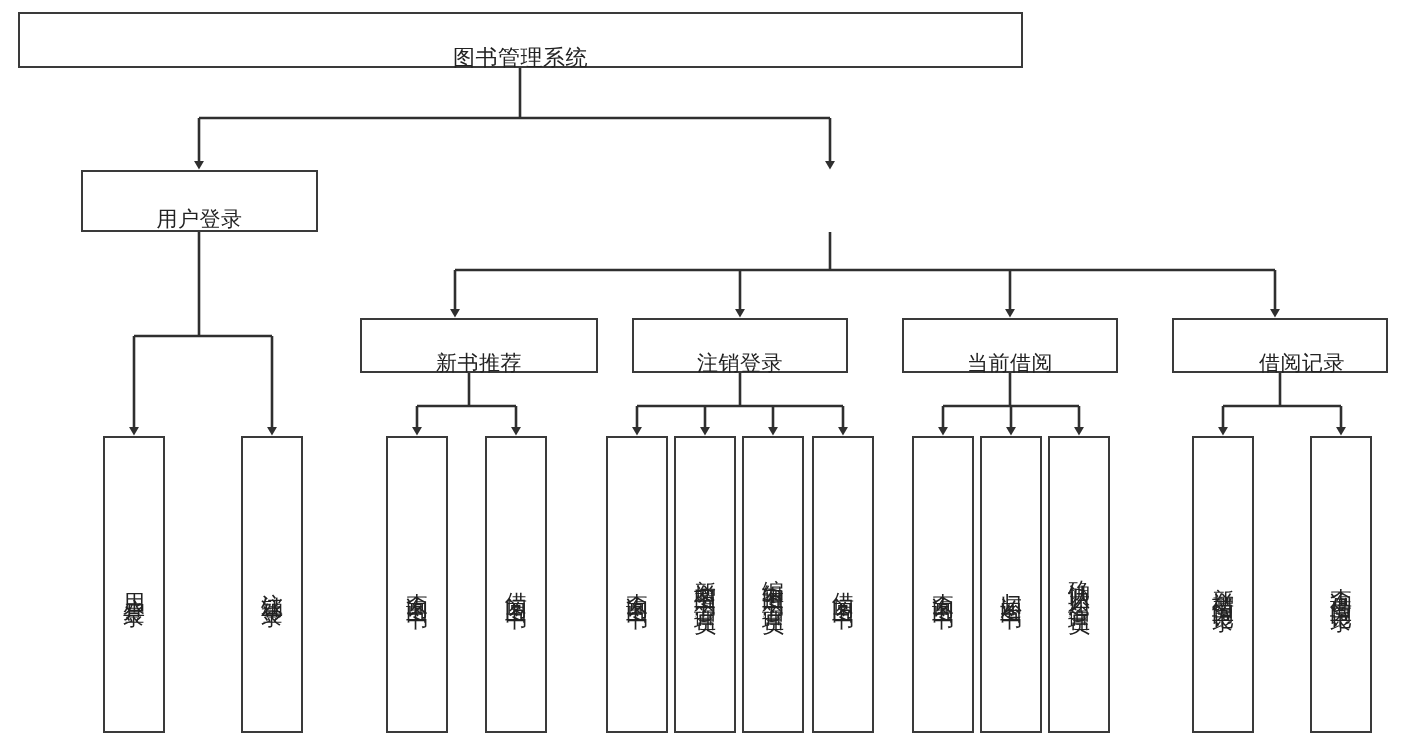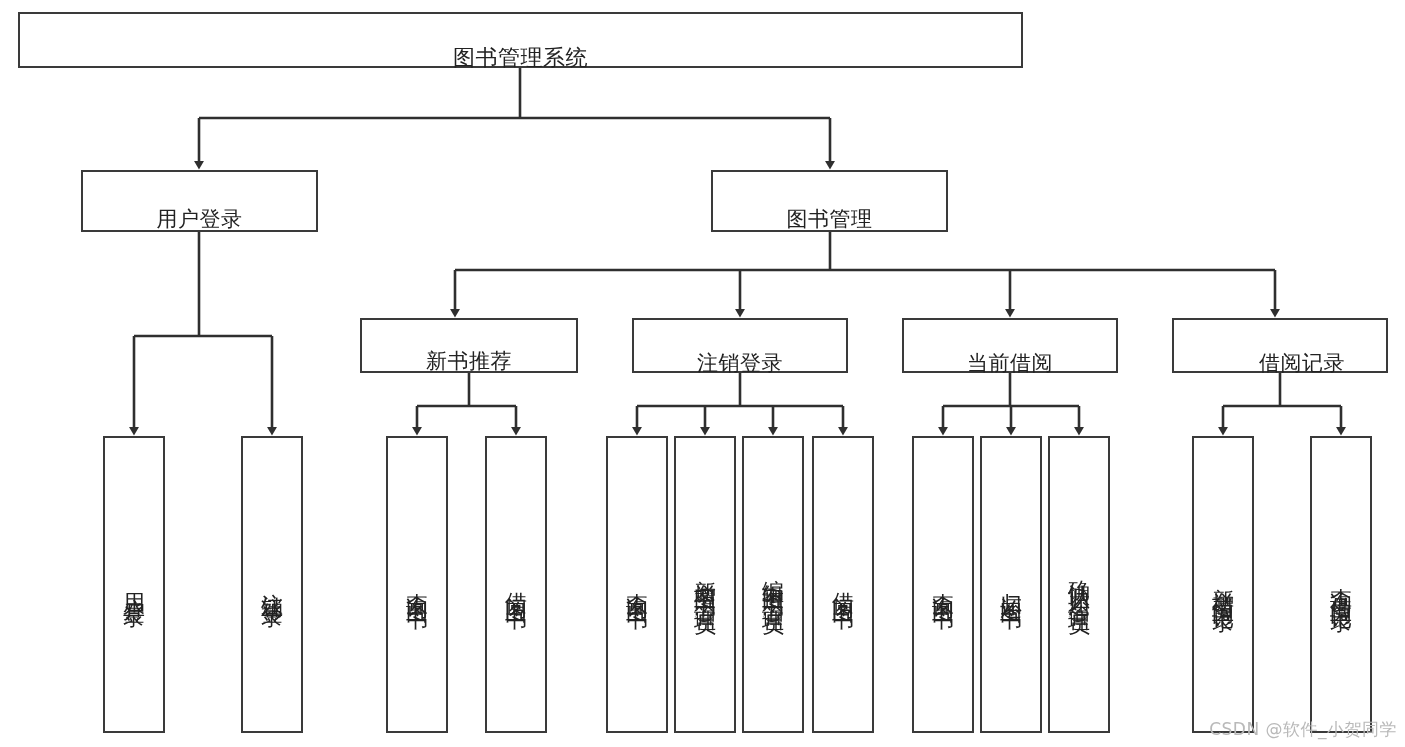--- a/index.html
+++ b/index.html
@@ -133,25 +133,22 @@
   </svg>
 
   <div class="node horiz root" style="left:18px; top:12px; width:1005px; height:56px;">
     <span class="label">图书管理系统</span>
   </div>
 
   <div class="node horiz" style="left:81px; top:170px; width:237px; height:62px;">
     <span class="label">用户登录</span>
   </div>
 
-  <div class="node horiz" style="left:711px; top:170px; width:237px; height:62px;">
-    <span class="label">图书管理</span>
-  </div>
-
-  <div class="node horiz" style="left:360px; top:318px; width:218px; height:55px;font-family:Liberation Mono, monospace;">
+
+  <div class="node horiz" style="left:360px; top:318px; width:238px; height:55px;">
     <span class="label">新书推荐</span>
   </div>
 
   <div class="node horiz" style="left:632px; top:318px; width:216px; height:55px;">
     <span class="label">注销登录</span>
   </div>
 
   <div class="node horiz" style="left:902px; top:318px; width:216px; height:55px;">
     <span class="label">当前借阅</span>
   </div>
@@ -205,15 +202,14 @@
   </div>
 
   <div class="node vert" style="left:1192px; top:436px; width:62px; height:297px;">
     <span class="label">新增借阅记录</span>
   </div>
 
   <div class="node vert" style="left:1310px; top:436px; width:62px; height:297px;">
     <span class="label">查询借阅记录</span>
   </div>
 
-  <div id="watermark">CSDN @软件_小贺同学</div>
 
 </div>
 
 </body></html>

